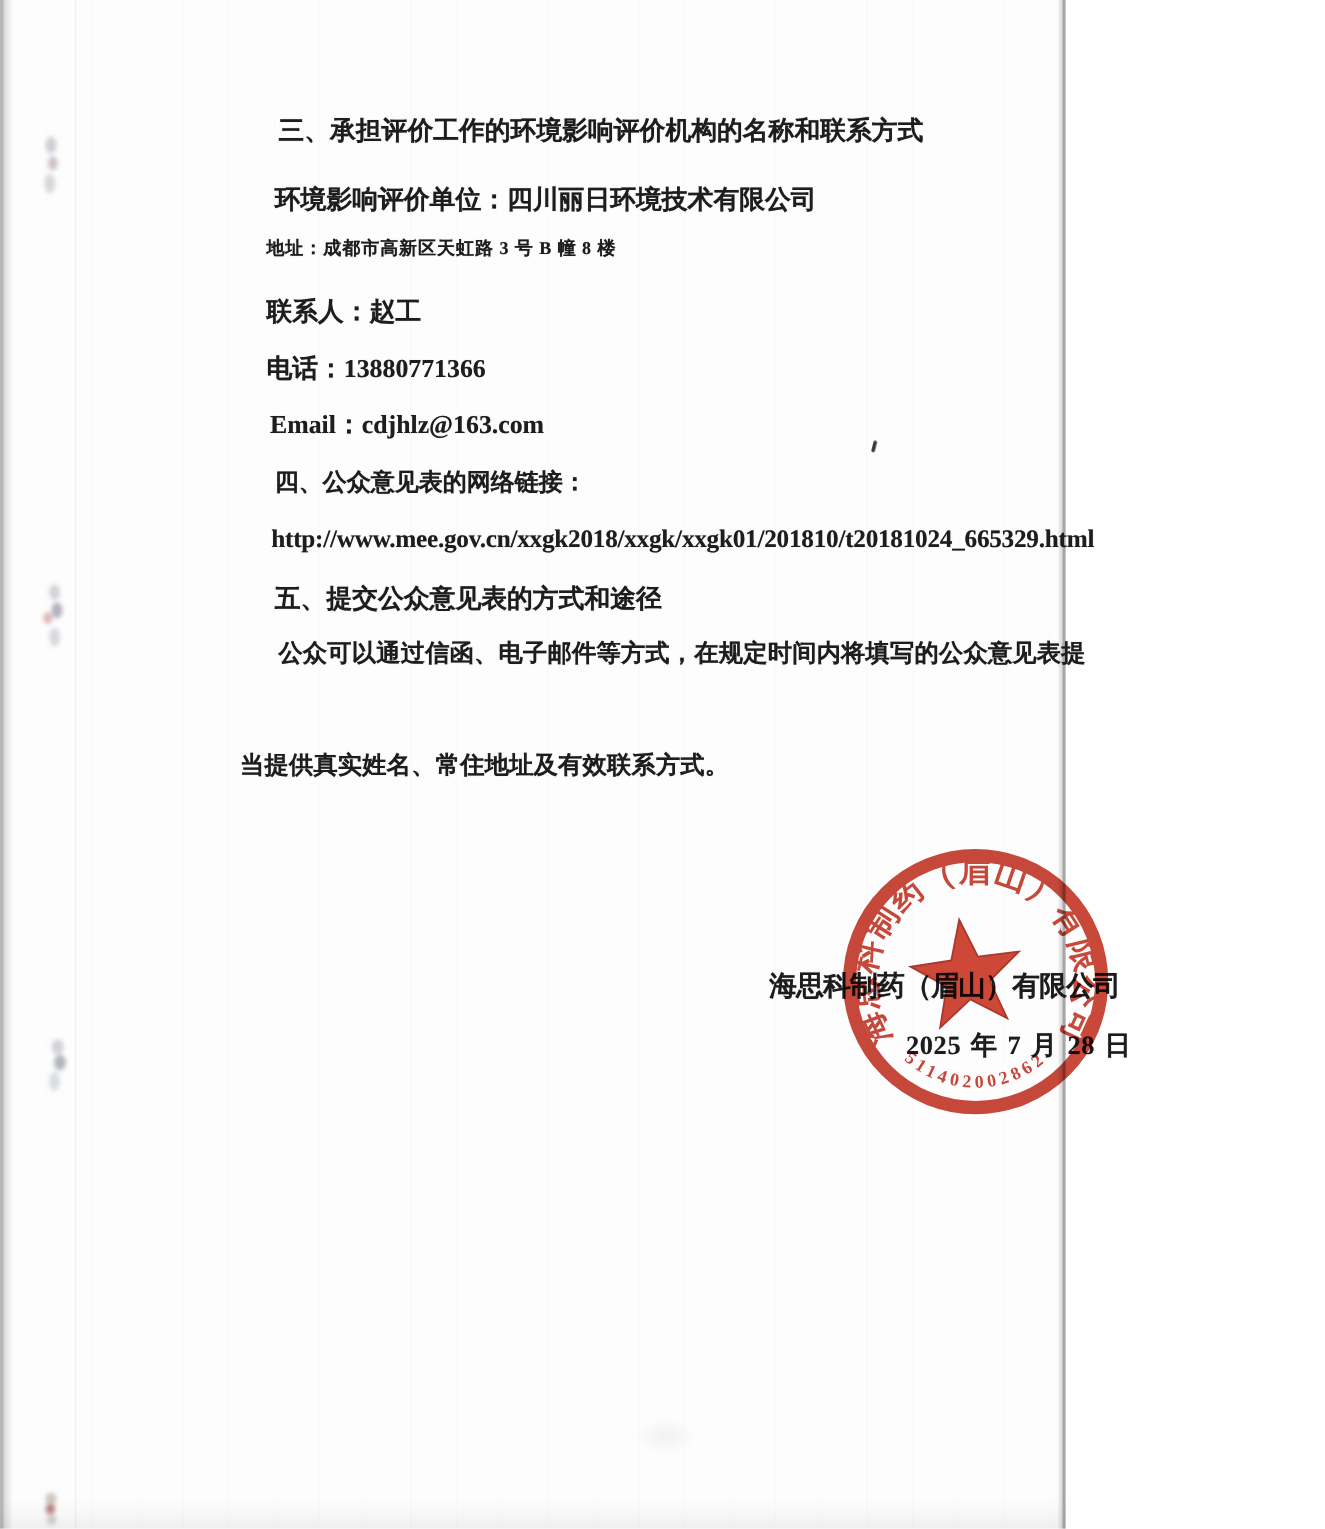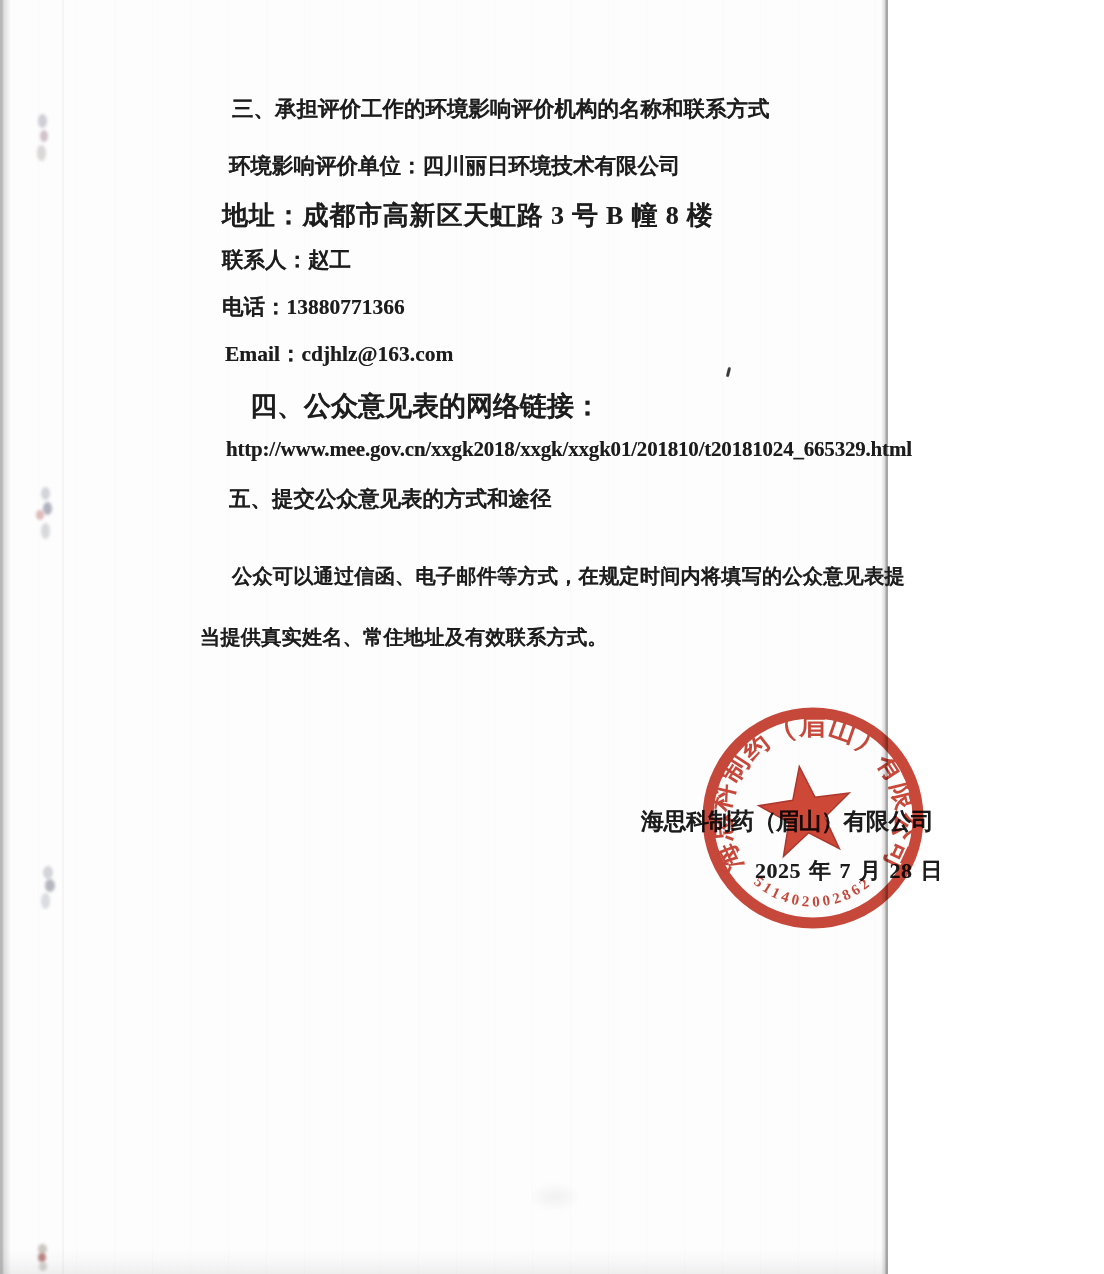--- a/index.html
+++ b/index.html
@@ -61,28 +61,28 @@
   <div class="smudge" style="left:41px;top:523px;width:9px;height:16px;background:rgba(130,135,150,0.30);"></div>
   <div class="smudge" style="left:43px;top:866px;width:10px;height:13px;background:rgba(130,135,150,0.35);"></div>
   <div class="smudge" style="left:45px;top:879px;width:10px;height:13px;background:rgba(90,95,115,0.45);"></div>
   <div class="smudge" style="left:41px;top:893px;width:9px;height:16px;background:rgba(135,145,160,0.30);"></div>
   <div class="smudge" style="left:38px;top:1244px;width:9px;height:10px;background:rgba(130,115,100,0.4);"></div>
   <div class="smudge" style="left:38px;top:1253px;width:8px;height:9px;background:rgba(140,50,50,0.6);"></div>
   <div class="smudge" style="left:39px;top:1262px;width:8px;height:9px;background:rgba(150,140,135,0.4);"></div>
 
   <div class="line w700" style="left:232px;top:94px;font-size:21.5px;">三、承担评价工作的环境影响评价机构的名称和联系方式</div>
   <div class="line w600" style="left:229px;top:151px;font-size:21.5px;">环境影响评价单位：四川丽日环境技术有限公司</div>
-  <div class="line w700" style="left:222px;top:198px;font-size:26px;letter-spacing:0.8px;text-align:center;">地址：成都市高新区天虹路 3 号 B 幢 8 楼</div>
+  <div class="line w700" style="left:222px;top:198px;font-size:15px;letter-spacing:0.8px;text-align:center;">地址：成都市高新区天虹路 3 号 B 幢 8 楼</div>
   <div class="line w700" style="left:222px;top:245px;font-size:21.5px;">联系人：赵工</div>
   <div class="line w600" style="left:222px;top:292px;font-size:21.5px;">电话：13880771366</div>
   <div class="line w600" style="left:225px;top:339px;font-size:21.5px;">Email：cdjhlz@163.com</div>
-  <div class="line w700" style="left:229px;top:388px;font-size:27px;margin-left:21px;">四、公众意见表的网络链接：</div>
+  <div class="line w700" style="left:229px;top:388px;font-size:20px;">四、公众意见表的网络链接：</div>
   <div class="line w600" style="left:226px;top:437px;font-size:21px;letter-spacing:-0.2px;">http://www.mee.gov.cn/xxgk2018/xxgk/xxgk01/201810/t20181024_665329.html</div>
   <div class="line w700" style="left:229px;top:484px;font-size:21.5px;">五、提交公众意见表的方式和途径</div>
-  <div class="line w700" style="left:232px;top:531px;font-size:20.2px;letter-spacing:0.2px;margin-top:32px;">公众可以通过信函、电子邮件等方式，在规定时间内将填写的公众意见表提</div>
+  <div class="line w700" style="left:232px;top:531px;font-size:20.2px;letter-spacing:0.2px;">公众可以通过信函、电子邮件等方式，在规定时间内将填写的公众意见表提</div>
   <div class="line w700" style="left:200px;top:624px;font-size:20.2px;letter-spacing:0.2px;">当提供真实姓名、常住地址及有效联系方式。</div>
 
   <div class="sig w600" style="left:641px;top:806px;font-size:23px;letter-spacing:-0.5px;">海思科制药（眉山）有限公司</div>
   <div class="sig w600" style="left:755px;top:856px;font-size:22px;letter-spacing:0.5px;word-spacing:2px;">2025 年 7 月 28 日</div>
 
   <svg class="stamp-svg" viewBox="0 0 240 232">
     <defs>
       <path id="arcTop" d="M 51.2 164.2 A 84 84 0 1 1 188.8 164.2" fill="none"></path>
       <path id="arcBottom" d="M 50.6 170.6 A 88 88 0 0 0 189.4 170.6" fill="none"></path>
     </defs>

